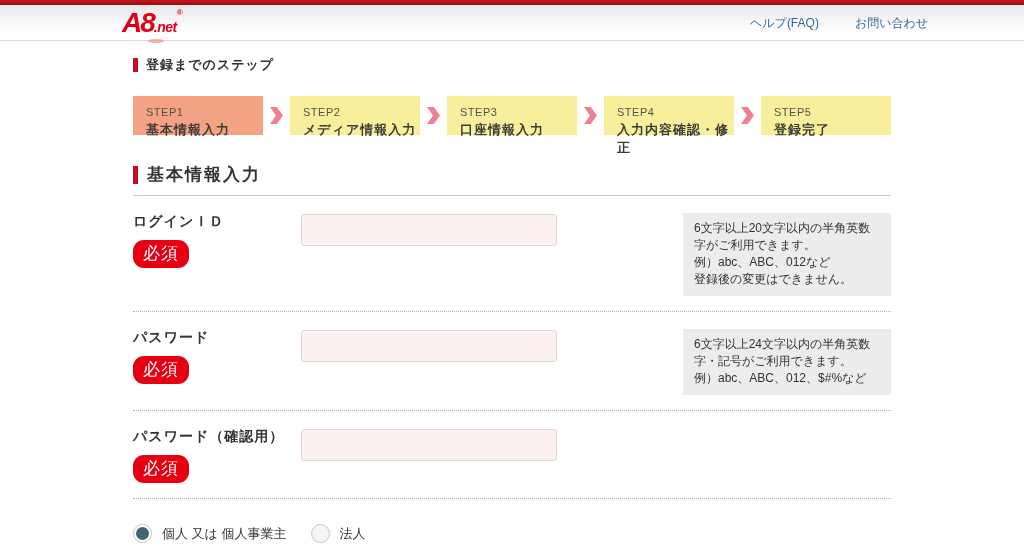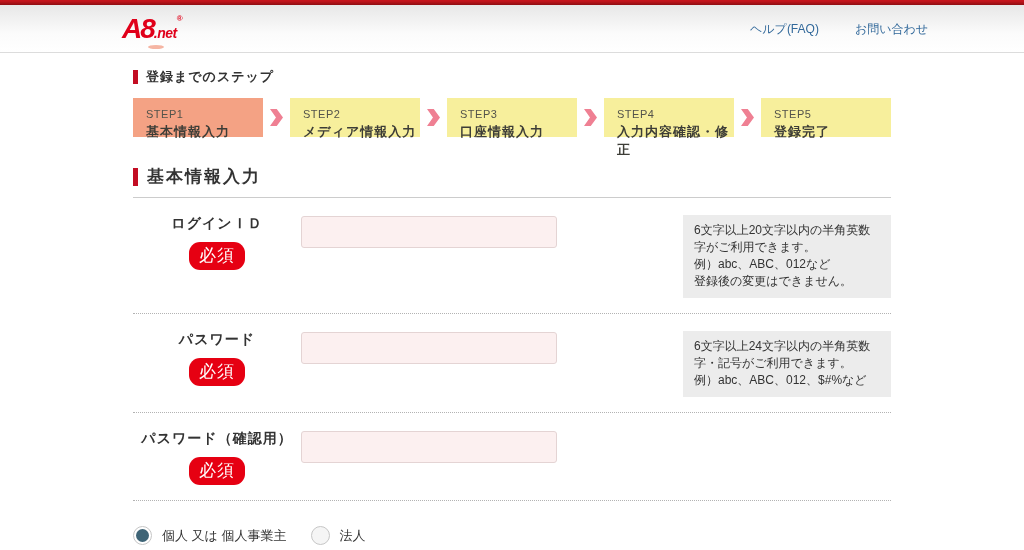--- a/index.html
+++ b/index.html
@@ -3,39 +3,39 @@
 <meta charset="utf-8">
 <style>
   * { margin:0; padding:0; box-sizing:border-box; }
   html,body { width:1024px; height:550px; overflow:hidden; background:#fff;
     font-family:"Liberation Sans","DejaVu Sans",sans-serif; color:#333; }
 
   
   .topbar { height:5px; background:linear-gradient(#c5151c 20%, #8e0d12); }
 
   
-  .header { height:48px; background:linear-gradient(#e7e7e7, #fbfbfb 60%, #ffffff);
+  .header { height:36px; background:linear-gradient(#e7e7e7, #fbfbfb 60%, #ffffff);
     border-bottom:1px solid #dcdcdc; }
   .header-inner { width:832px; height:100%; margin:0 auto; display:flex;
     align-items:center; justify-content:space-between; }
   .logo { margin-left:26px; position:relative; color:#e0001a; font-style:italic;
     font-weight:bold; line-height:1; white-space:nowrap; cursor:pointer; }
   .logo .a8 { font-size:28px; letter-spacing:-2px; }
   .logo .net { font-size:14px; letter-spacing:-0.5px; }
   .logo .reg { font-size:8px; vertical-align:top; font-style:normal; }
   .logo .shine { position:absolute; left:26px; bottom:-6px; width:16px; height:4px;
     background:#f2a28c; border-radius:50%; opacity:.8; }
   .header-links { display:flex; gap:36px; margin-top:2px; }
   .header-link { font-size:12px; color:#31689a; text-decoration:none; cursor:pointer; }
 
   
   .main { width:758px; margin:0 auto; padding-top:15px; }
 
   
-  .sec-head { display:flex; align-items:center; gap:8px; margin-bottom:12px; }
+  .sec-head { display:flex; align-items:center; gap:8px; margin-bottom:22px; }
   .sec-head .bar { width:5px; height:14px; background:#c30d23; }
   .sec-head .txt { font-size:13px; font-weight:bold; letter-spacing:1px; }
 
   
   .steps { display:flex; align-items:center; margin-bottom:28px; }
   .step { flex:1; height:39px; background:#f7ef9c; padding:10px 1px 0 13px; }
   .step.active { background:#f4a284; }
   .step .s { font-size:11px; color:#53534b; letter-spacing:.5px; }
   .step .t { font-size:13px; font-weight:bold; color:#3d3d37; margin-top:3px; letter-spacing:1px; }
   .arrow { width:27px; display:flex; justify-content:center; align-items:center; flex:none; }
@@ -44,21 +44,21 @@
 
   
   .form-title { display:flex; align-items:center; gap:9px; padding-bottom:9px;
     border-bottom:1px solid #cccccc; }
   .form-title .bar { width:5px; height:18px; background:#c30d23; }
   .form-title .txt { font-size:17px; font-weight:bold; letter-spacing:2px; }
 
   
   .row { display:flex; align-items:flex-start; padding:17px 0 15px;
     border-bottom:1px dotted #b3b3b3; }
-  .label-col { width:168px; flex:none;text-align:center; }
+  .label-col { width:168px; flex:none; }
   .flabel { font-size:14px; font-weight:bold; letter-spacing:1px; }
   .badge { display:inline-block; margin-top:9px; background:#e60012; color:#fff;
     font-size:17px; line-height:1; padding:5px 10px 6px; border-radius:11px; letter-spacing:1px; }
   .input-col { flex:1; padding-top:1px; }
   .text-input { width:256px; height:32px; background:#fcf0f0; border:1px solid #e4d4d4;
     border-radius:3px; padding:0 8px; font-size:13px; outline:none;
     font-family:"Liberation Sans","DejaVu Sans",sans-serif; }
   .note-col { width:208px; flex:none; }
   .note { background:#ececec; font-size:12px; line-height:1.42; color:#333;
     padding:7px 11px 8px; white-space:pre-line; }

